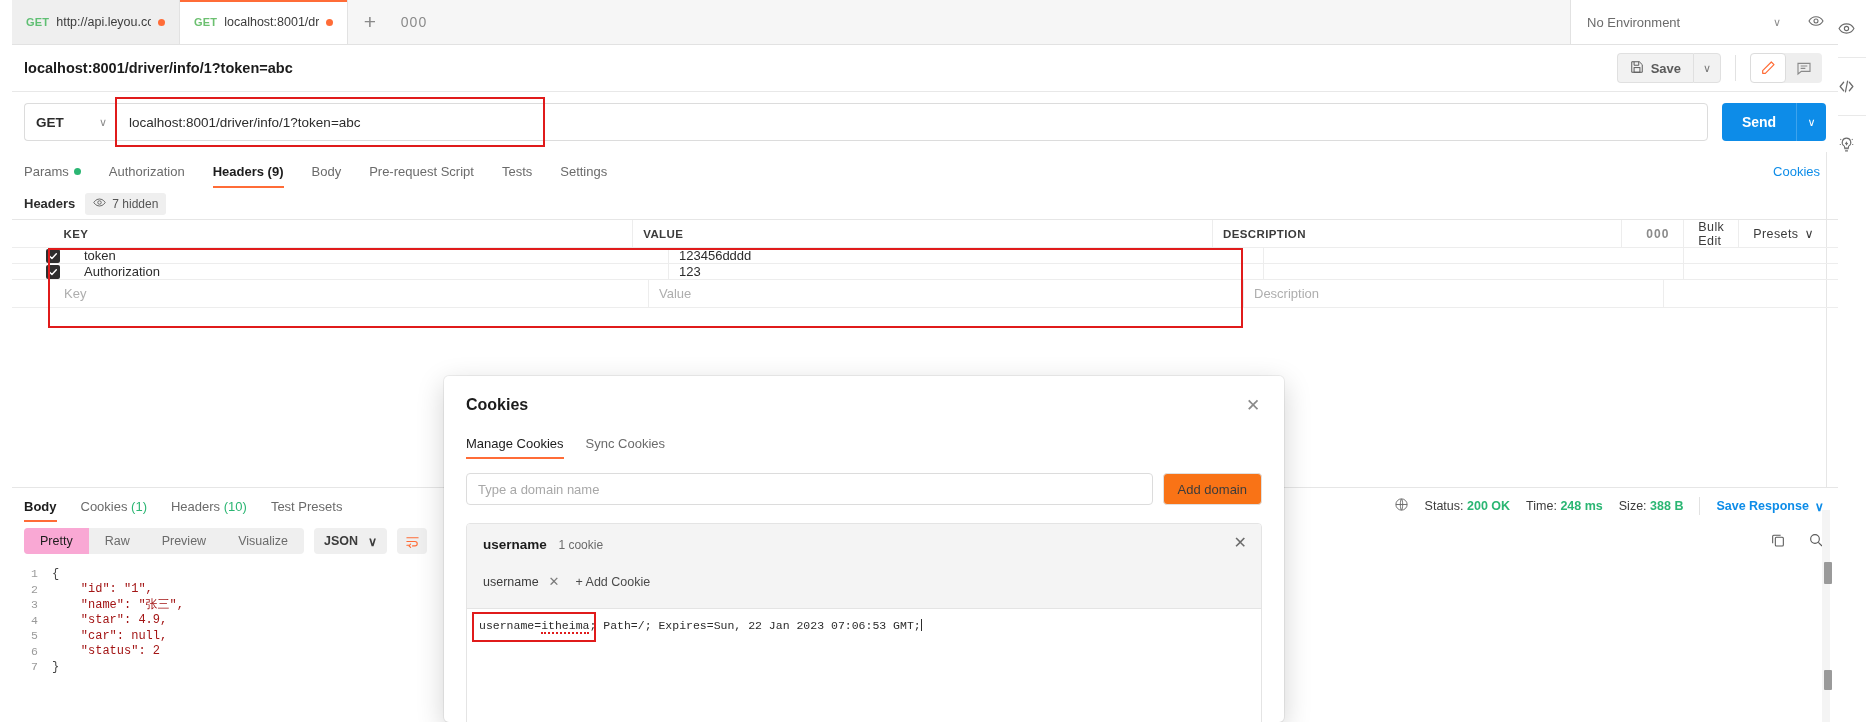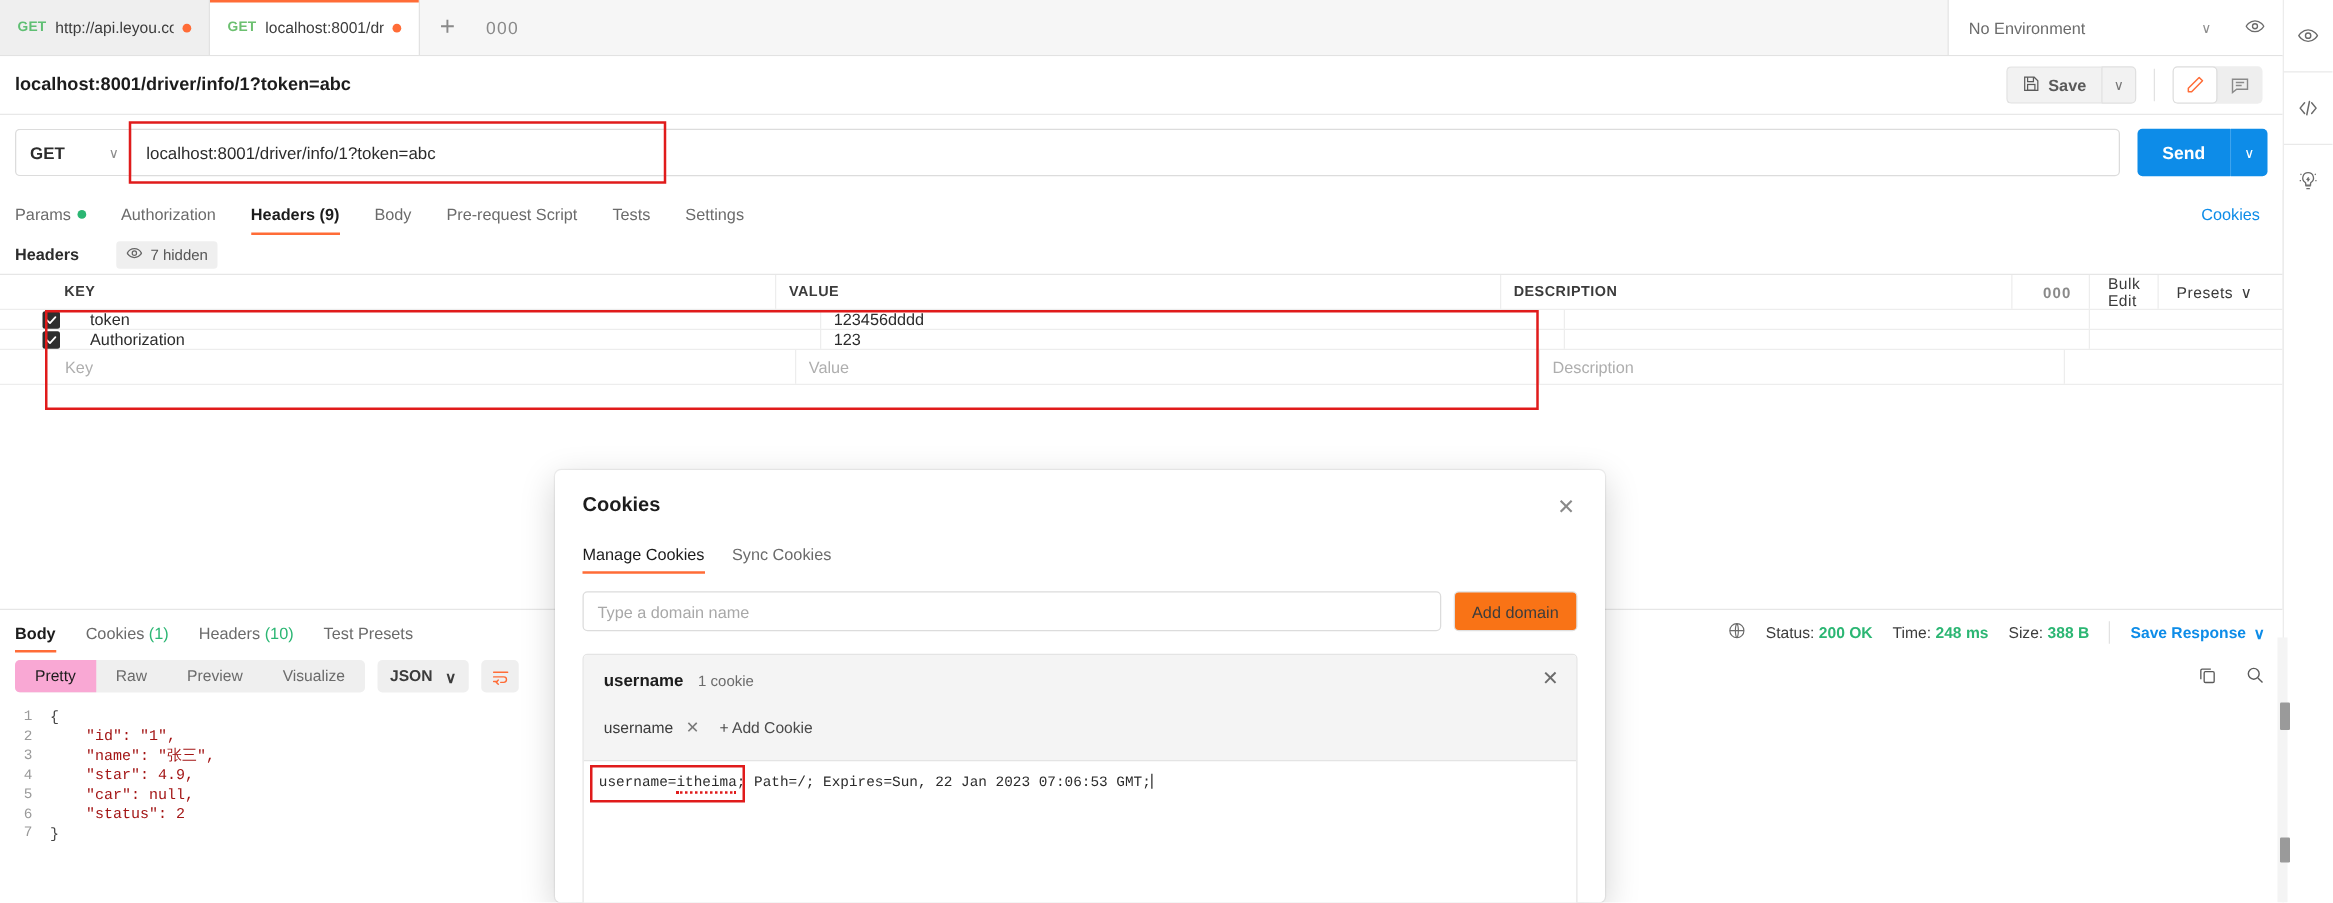--- a/index.html
+++ b/index.html
@@ -18,21 +18,21 @@
     position: absolute; top: 0; right: 0; width: 40px; height: 722px;
     border-left: 1px solid #e6e6e6; background: #fff;
     display: flex; flex-direction: column; align-items: center;
   }
   .rail-icon {
     width: 40px; height: 57px; display: flex; align-items: center; justify-content: center;
     color: #6b6b6b;
   }
   .rail-sep { width: 40px; border-bottom: 1px solid #e9e9e9; }
 
-  .main { position: absolute; top:0; left:0; width: 1826px; height: 722px; }
+  .main { position: absolute; top:0; left:12px; width: 1826px; height: 722px; }
 
   
   .tabbar {
     height: 45px; border-bottom: 1px solid #e2e2e2; display: flex; align-items: stretch;
     background: #f6f6f6;
   }
   .tab {
     position: relative; display: flex; align-items: center; gap: 7px;
     padding: 0 14px; min-width: 140px; max-width: 168px;
     border-right: 1px solid #e2e2e2; background: #efefef; cursor: pointer;
@@ -137,21 +137,21 @@
   .cookies-link {
     position: absolute; right: 18px; bottom: 9px; font-size: 13px; color: #0d8ce8;
     cursor: pointer; font-weight: 500;
   }
 
   
   .hsub { height: 31px; display: flex; align-items: center; padding: 0 12px; gap: 10px; }
   .hsub-title { font-size: 13px; color: #2c2c2c; font-weight: 600; }
   .hidden-pill {
     display: flex; align-items: center; gap: 6px; background: #efefef; border-radius: 3px;
-    padding: 3px 8px; font-size: 12px; color: #555; cursor: pointer; margin-left: 20px;
+    padding: 3px 8px; font-size: 12px; color: #555; cursor: pointer;
   }
 
   
   .htable { position: relative; border-top: 1px solid #e6e6e6; }
   .hrow { display: flex; height: 28px; align-items: center; border-bottom: 1px solid #ededed; }
   .hrow.head { height: 28px; }
   .hcell { height: 100%; display: flex; align-items: center; padding: 0 10px; border-right: 1px solid #ededed; }
   .c-check { width: 42px; justify-content: center; border-right: 0; }
   .c-key { width: 595px; }
   .c-val { width: 595px; }

